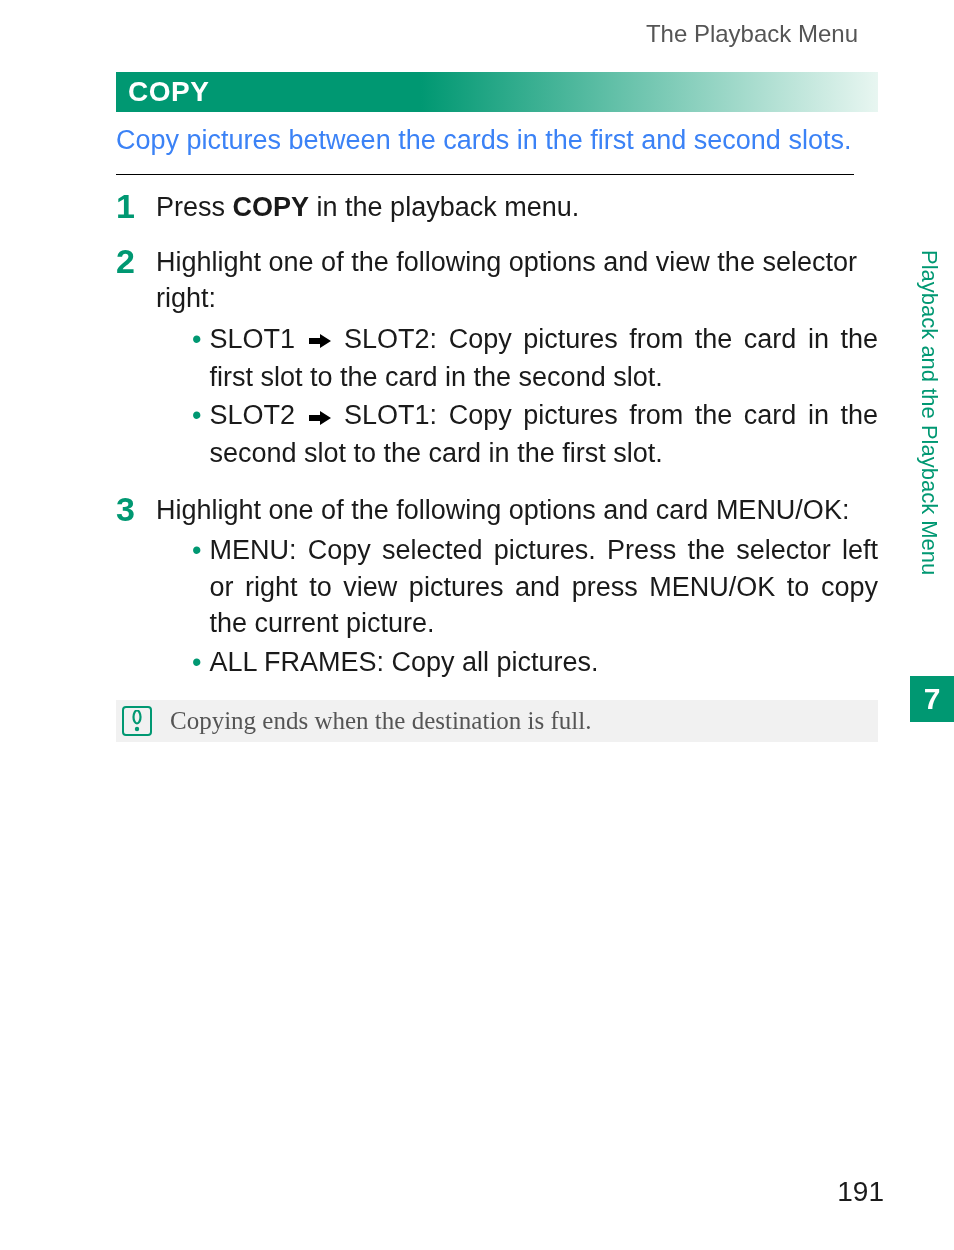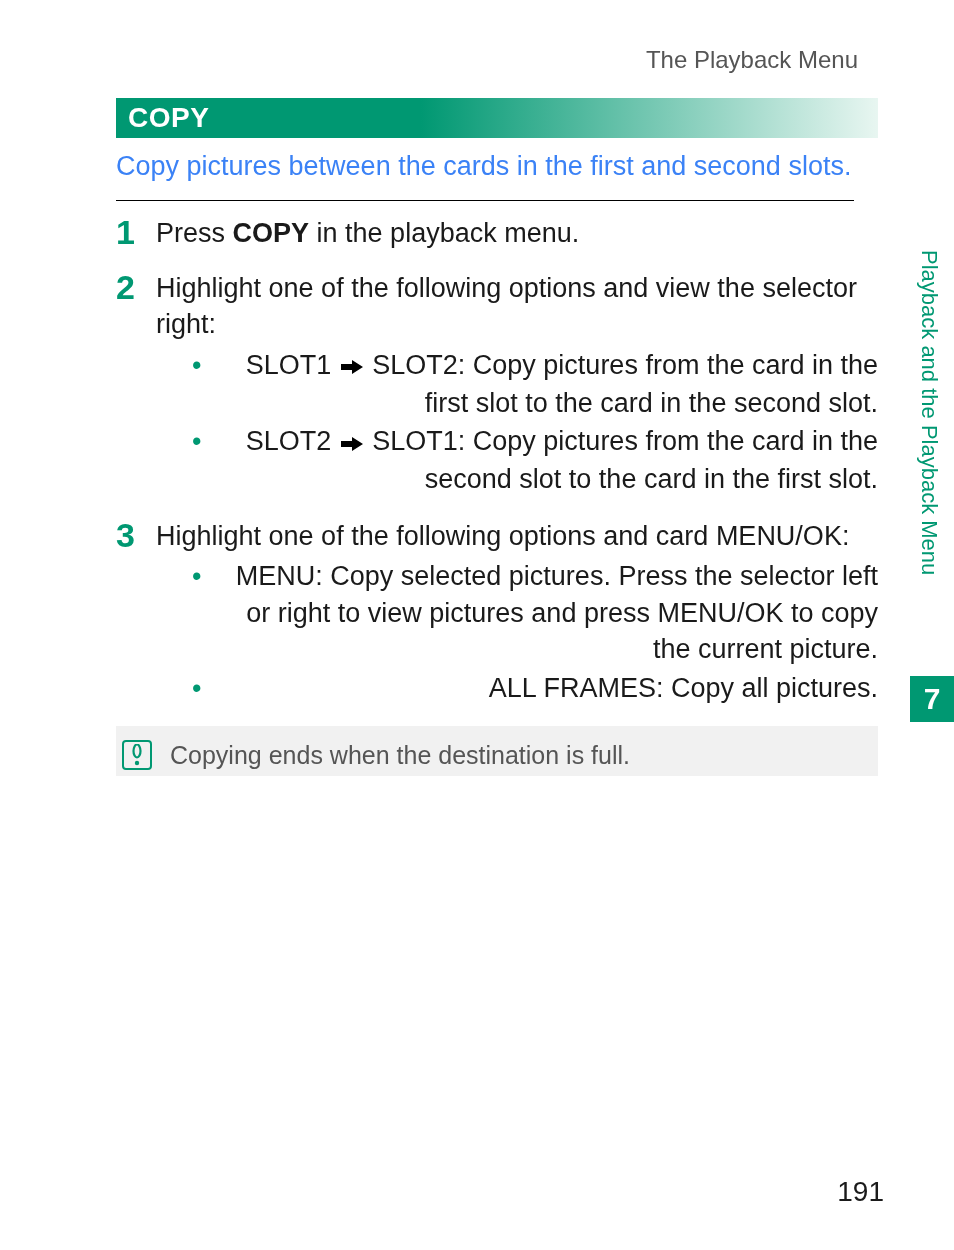--- a/index.html
+++ b/index.html
@@ -18,21 +18,21 @@
     .page {
       width: 100%;
       height: 100%;
       position: relative;
       padding-right: 52px;
     }
     .running-head {
       text-align: right;
       color: #555;
       font-size: 24px;
-      padding: 46px 44px 24px 0;
+      padding: 20px 44px 24px 0;
     }
     .section-banner {
       margin: 0 24px 10px 116px;
       background: linear-gradient(to right, #009872 0%, #009872 40%, #e8f6f1 100%);
       color: #fff;
       font-weight: 700;
       font-size: 28px;
       padding: 4px 12px;
       font-family: "Arial Narrow", Arial, sans-serif;
       letter-spacing: 0.5px;
@@ -87,36 +87,36 @@
       margin-bottom: 2px;
     }
     .sub-bullet .dot {
       color: #009872;
       font-size: 27px;
       margin-right: 8px;
       line-height: 1.35;
     }
     .sub-bullet .body {
       flex: 1;
-      text-align: right;
     }
     .justify {
       text-align: justify;
     }
     .arrow-icon {
       display: inline-block;
       vertical-align: middle;
       margin: 0 2px;
     }
     .note-box {
       margin: 12px 24px 0 116px;
       background: #f1f1f1;
-      padding: 14px 10px 6px 6px;
+      padding: 6px 10px 6px 6px;
       display: flex;
       align-items: center;
+      font-family: Liberation Serif, serif;
     }
     .note-icon {
       width: 30px;
       height: 30px;
       border: 2.5px solid #009872;
       border-radius: 4px;
       flex-shrink: 0;
       margin-right: 18px;
       display: flex;
       align-items: center;

